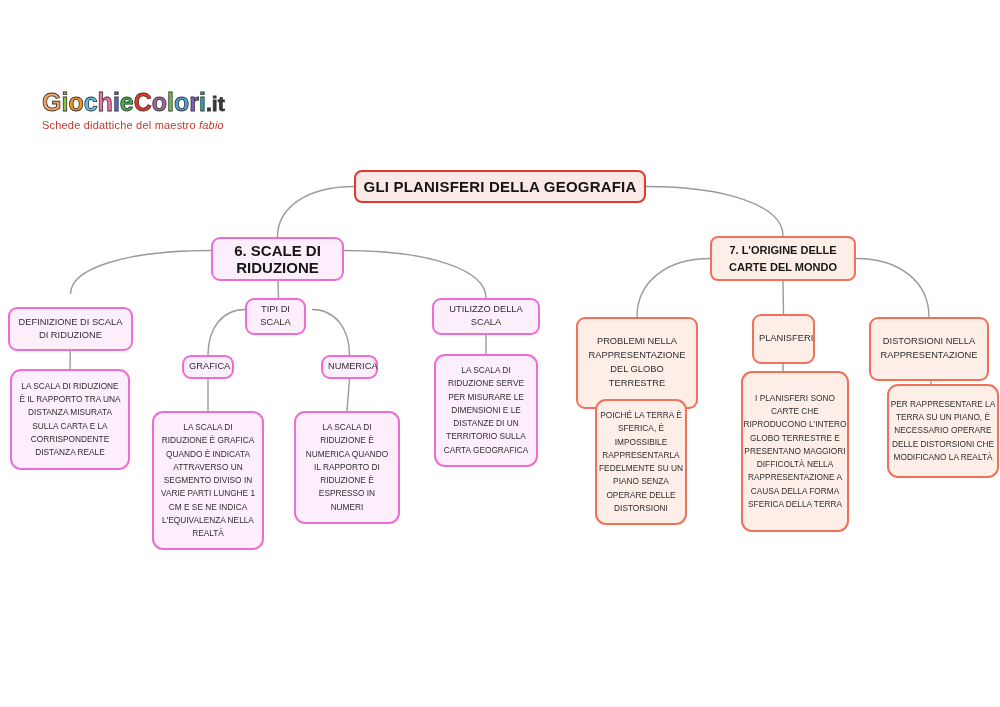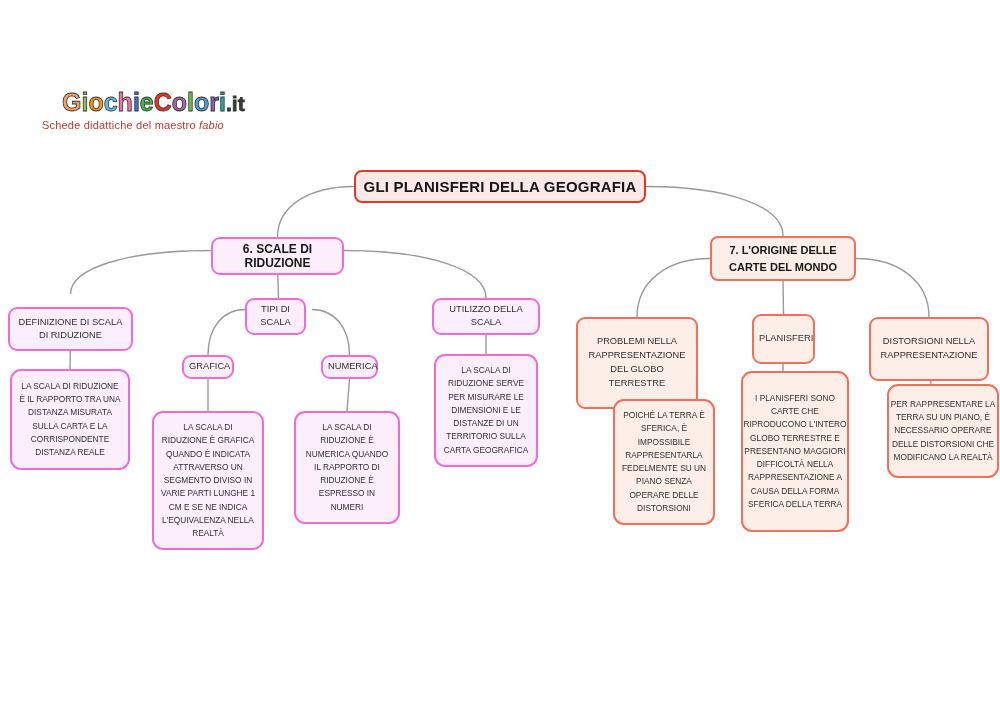--- a/index.html
+++ b/index.html
@@ -2,35 +2,35 @@
 <html style="--pink-border: #ef6cd6; --pink-bg: #fdeefb; --orange-border: #f1705b; --orange-bg: #fdeee8; --red-border: #df3a2a; --red-bg: #fbe9e7; --edge: #9a9a9a; --text: #2e2e2e;"><head>
 <meta charset="utf-8">
 <style>
   html,body{margin:0;padding:0;background:#ffffff;}
   .canvas{
     position:relative;width:1000px;height:707px;overflow:hidden;background:#ffffff;
     font-family:"Liberation Sans","DejaVu Sans",sans-serif;
   }
   
   .logo{position:absolute;left:42px;top:90px;}
-  .logo-text{font-size:25px;font-weight:bold;letter-spacing:0px;line-height:1;margin-left:20px;
+  .logo-text{font-size:25px;font-weight:bold;letter-spacing:0px;line-height:1;
     -webkit-text-stroke:0.8px #343434;}
   .logo-text .suffix{color:#3b3b3b;font-size:21px;}
   .logo-sub{margin-top:4px;font-size:11px;color:#c0392b;letter-spacing:.2px;}
   .logo-sub em{font-style:italic;}
   
   .node{
     position:absolute;box-sizing:border-box;display:flex;align-items:center;justify-content:center;
     text-align:center;border-radius:9px;color:var(--text);background:#fff;z-index:2;
   }
   .node span{display:block;width:100%;}
   .red-bold{border:2.5px solid var(--red-border);background:var(--red-bg);
     font-weight:bold;font-size:15px;letter-spacing:.2px;border-radius:8px;padding:3px 6px;color:#151515;}
   .pink-bold{border:2px solid var(--pink-border);background:var(--pink-bg);
-    font-weight:bold;font-size:12px;padding:3px 5px;color:#161616;}
+    font-weight:bold;font-size:15px;padding:3px 5px;color:#161616;}
   .pink{border:2px solid var(--pink-border);background:var(--pink-bg);
     font-size:9.3px;padding:3px 5px;line-height:1.45;}
   .pink-body{border:2px solid var(--pink-border);background:var(--pink-bg);
     font-size:8.3px;line-height:1.6;padding:8px 6px;border-radius:11px;}
   .orange-bold{border:2px solid var(--orange-border);background:var(--orange-bg);
     font-weight:bold;font-size:11px;padding:3px 6px;line-height:1.5;color:#161616;}
   .orange{border:2px solid var(--orange-border);background:var(--orange-bg);
     font-size:9.3px;padding:16px 5px;line-height:1.5;}
   .orange-body{border:2px solid var(--orange-border);background:var(--orange-bg);
     font-size:8.3px;line-height:1.6;padding:8px 0;border-radius:11px;margin-left:12px;}
@@ -94,21 +94,21 @@
       </div>
       <div class="node pink-body" style="left: 434px; top: 354px; width: 104px; min-height: 104px;">
         <span>LA SCALA DI RIDUZIONE SERVE PER MISURARE LE DIMENSIONI E LE DISTANZE DI UN TERRITORIO SULLA CARTA GEOGRAFICA</span>
       </div>
       <div class="node orange-bold" style="left: 710px; top: 236px; width: 146px; min-height: 45px; border-radius: 8px;">
         <span>7. L'ORIGINE DELLE CARTE DEL MONDO</span>
       </div>
       <div class="node orange" style="left: 576px; top: 317px; width: 122px; min-height: 48px;">
         <span>PROBLEMI NELLA RAPPRESENTAZIONE DEL GLOBO TERRESTRE</span>
       </div>
-      <div class="node orange-body" style="left: 601px; top: 399px; width: 102px; min-height: 93px; justify-content: center;">
+      <div class="node orange-body" style="left: 583px; top: 399px; width: 92px; min-height: 93px; justify-content: center;">
         <span>POICHÉ LA TERRA È SFERICA, È IMPOSSIBILE RAPPRESENTARLA FEDELMENTE SU UN PIANO SENZA OPERARE DELLE DISTORSIONI</span>
       </div>
       <div class="node orange" style="left: 752px; top: 314px; width: 63px; min-height: 24px;">
         <span>PLANISFERI</span>
       </div>
       <div class="node orange-body" style="left: 729px; top: 371px; width: 108px; min-height: 161px;">
         <span>I PLANISFERI SONO CARTE CHE RIPRODUCONO L'INTERO GLOBO TERRESTRE E PRESENTANO MAGGIORI DIFFICOLTÀ NELLA RAPPRESENTAZIONE A CAUSA DELLA FORMA SFERICA DELLA TERRA</span>
       </div>
       <div class="node orange" style="left: 869px; top: 317px; width: 120px; min-height: 35px;">
         <span>DISTORSIONI NELLA RAPPRESENTAZIONE</span>

